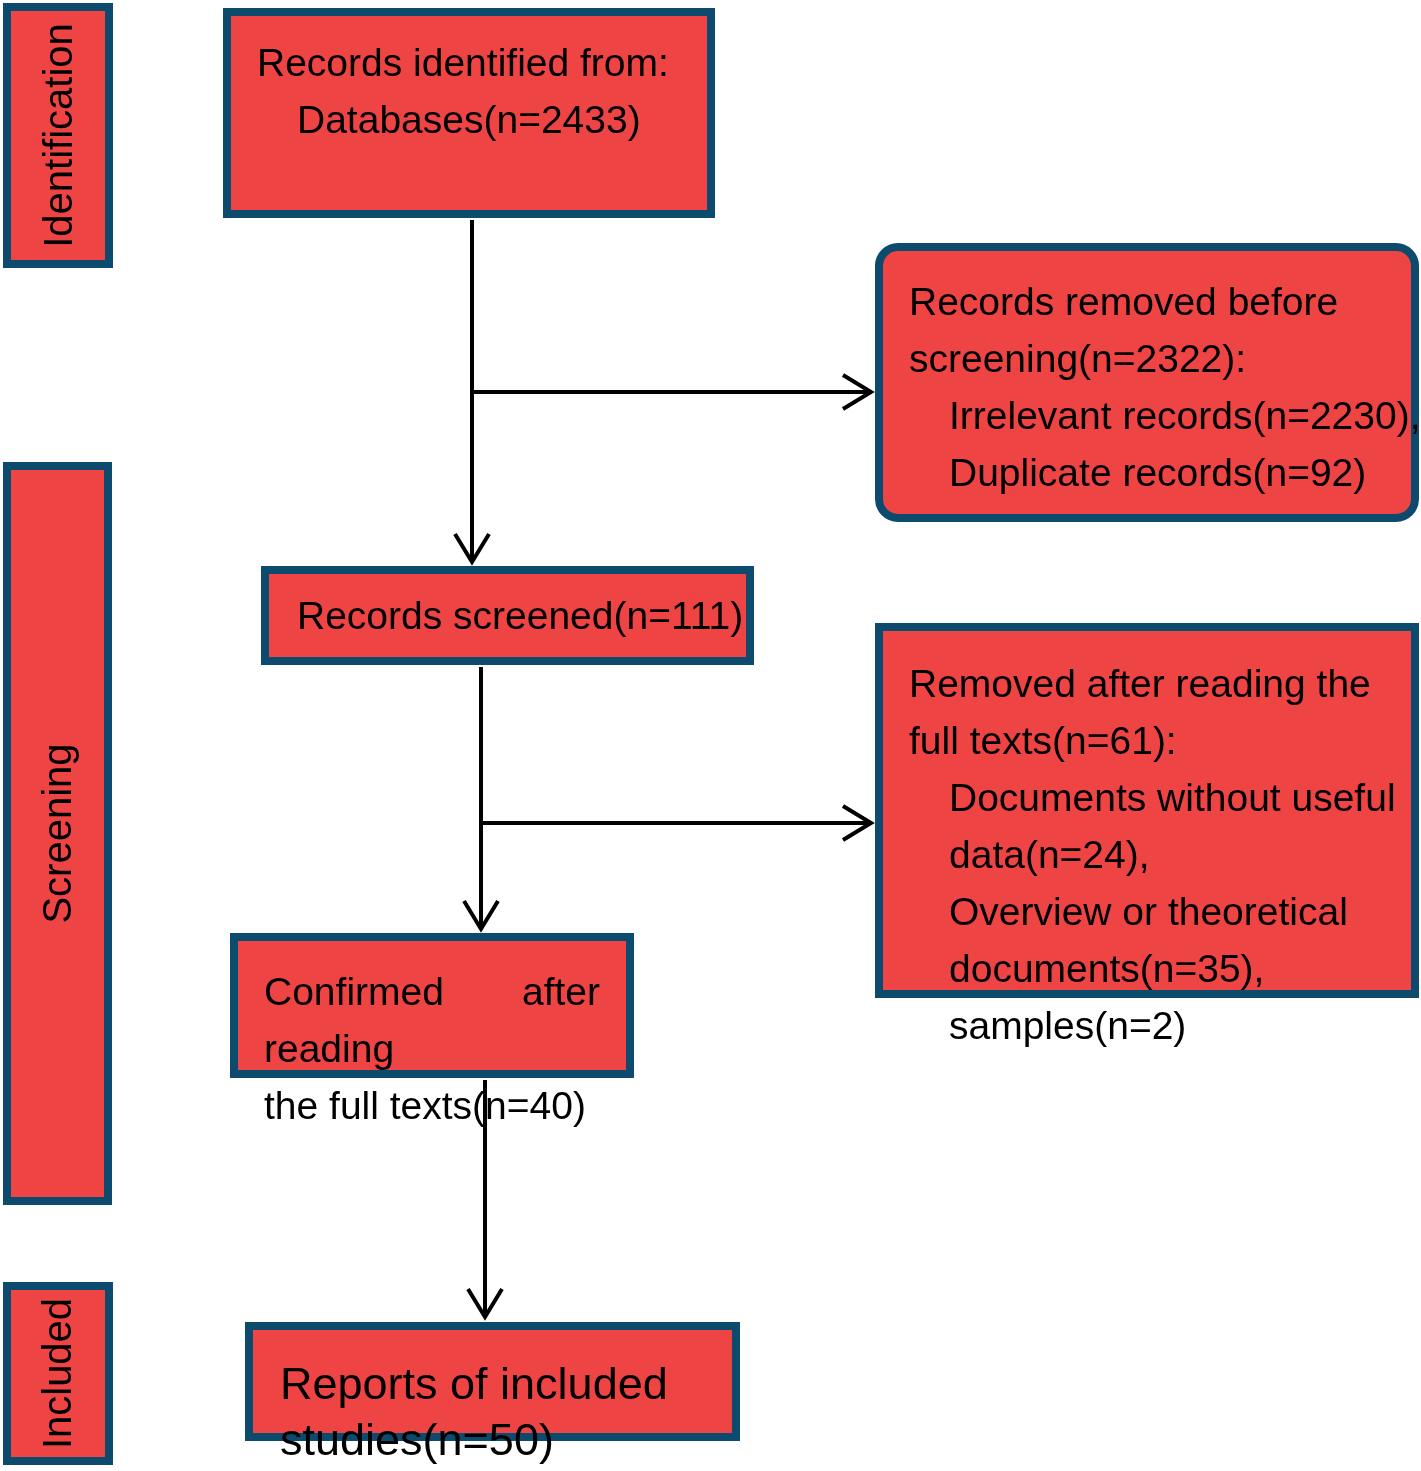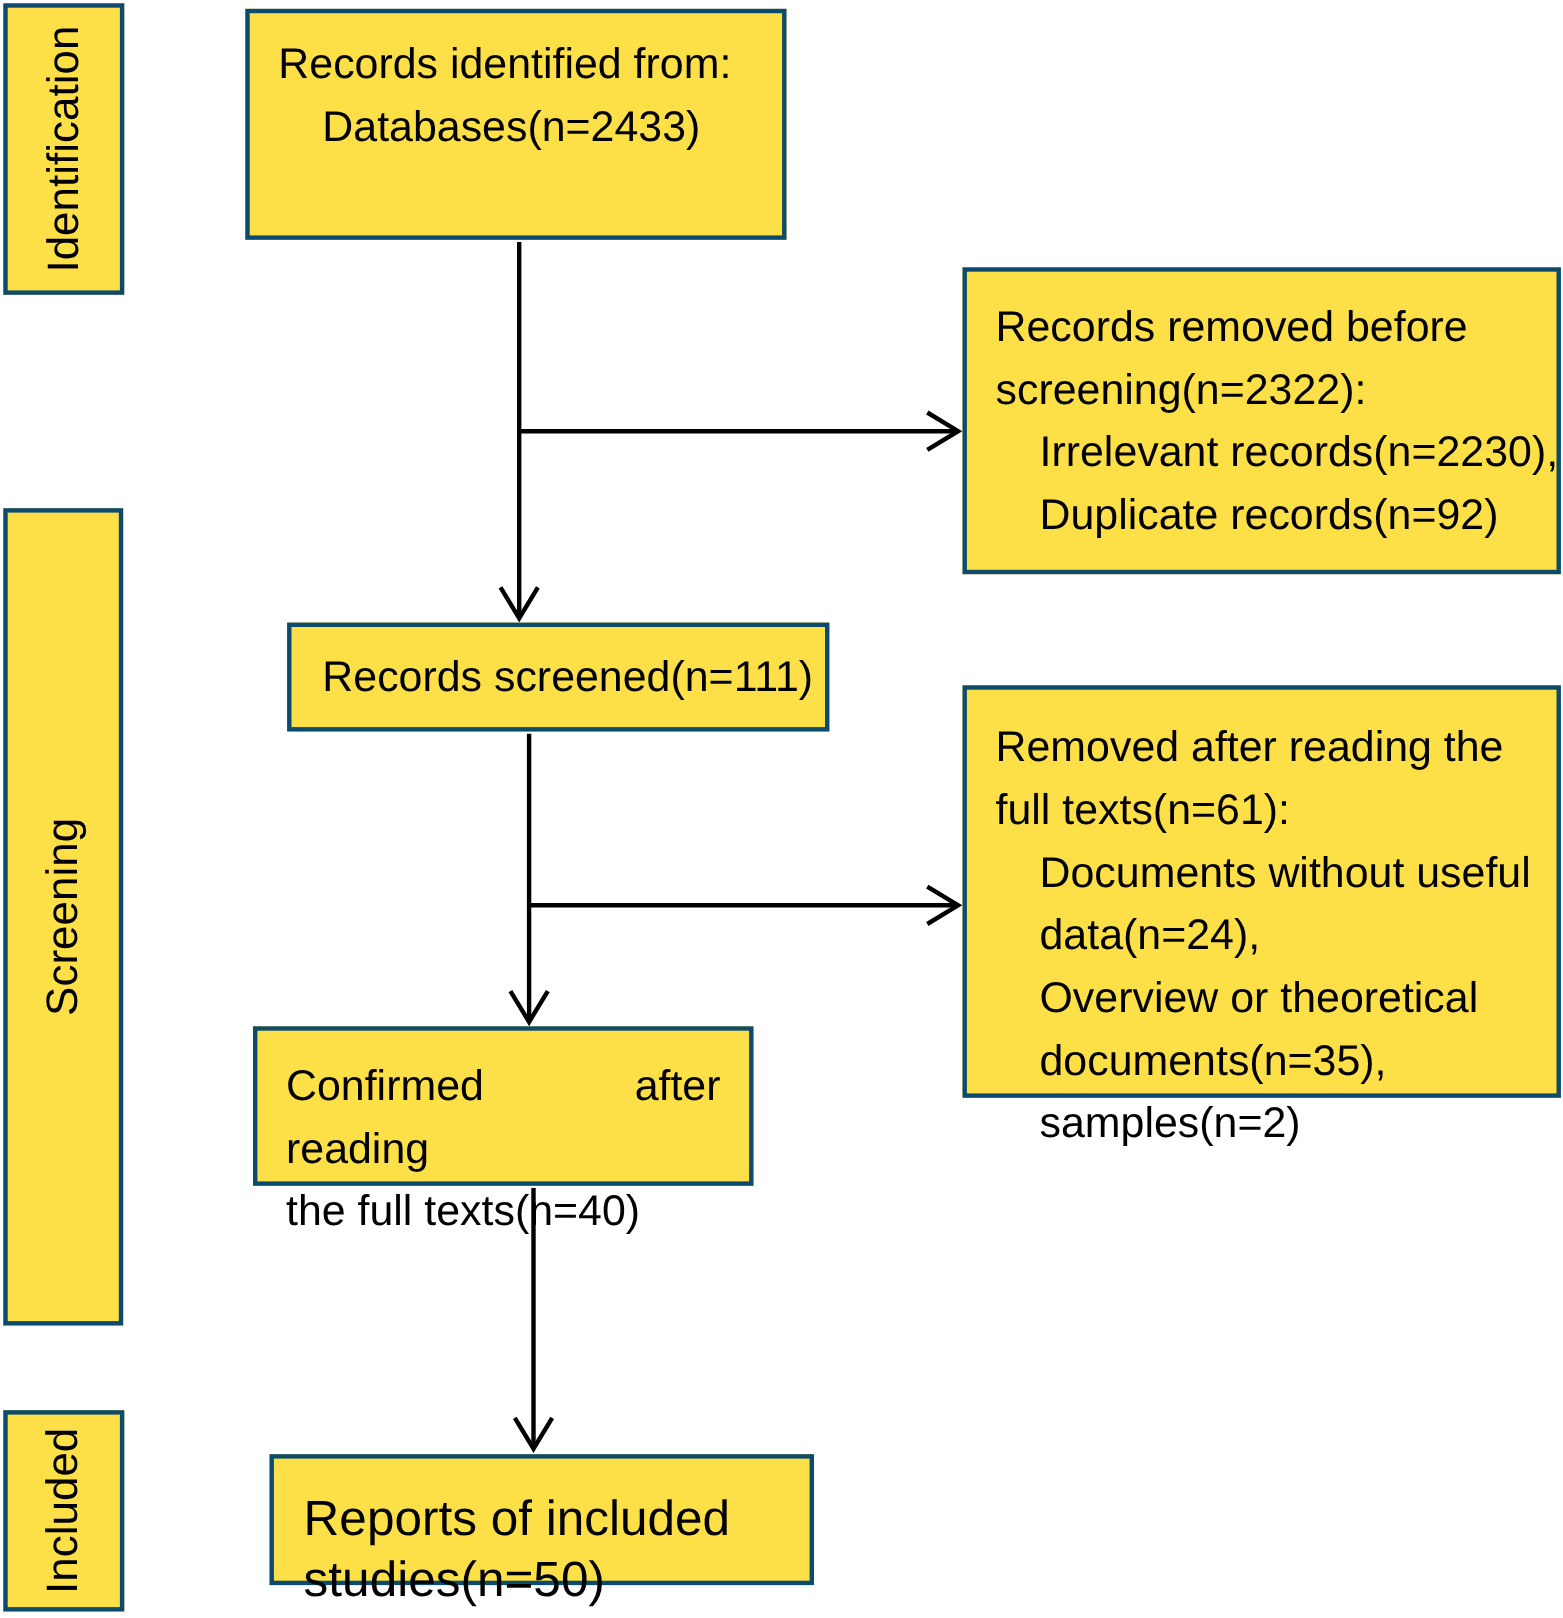--- a/index.html
+++ b/index.html
@@ -12,22 +12,22 @@
     width: 1421px;
     height: 1471px;
     background: #ffffff;
     color: #000000;
     font-family: "Liberation Sans", "DejaVu Sans", sans-serif;
     overflow: hidden;
   }
   .box {
     position: absolute;
     box-sizing: border-box;
-    border: 4px solid #0c4a6e;
-    background: #fde047;
+    border: 8px solid #0c4a6e;
+    background: #ef4444;
     font-size: 39px;
     line-height: 57px;
   }
   .line {
     white-space: nowrap;
   }
   .indent {
     margin-left: 40px;
   }
   .justify {
@@ -77,42 +77,42 @@
 
   <div class="box vbox" style="left:3px; top:1282px; width:110px; height:183px;">
     <span class="vtext">Included</span>
   </div>
 
   <div class="box" style="left:223px; top:8px; width:492px; height:210px; padding:18px 24px 0 26px;">
     <div class="line">Records identified from:</div>
     <div class="line indent">Databases(n=2433)</div>
   </div>
 
-  <div class="box" style="left:875px; top:243px; width:544px; height:279px; padding:22px 18px 0 26px;">
+  <div class="box" style="left:875px; top:243px; width:544px; height:279px; padding:22px 18px 0 26px;border-radius:23px;">
     <div class="line">Records removed before</div>
     <div class="line">screening(n=2322):</div>
     <div class="line indent">Irrelevant records(n=2230),</div>
     <div class="line indent">Duplicate records(n=92)</div>
   </div>
 
   <div class="box centerv" style="left:237px; top:566px; width:493px; height:99px; padding-left:28px;">
     <div class="line">Records screened(n=111)</div>
   </div>
 
   <div class="box" style="left:875px; top:623px; width:544px; height:375px; padding:24px 18px 0 26px;">
     <div class="line">Removed after reading the</div>
     <div class="line">full texts(n=61):</div>
     <div class="line indent">Documents without useful</div>
     <div class="line indent">data(n=24),</div>
     <div class="line indent">Overview or theoretical</div>
     <div class="line indent">documents(n=35),</div>
     <div class="line indent">samples(n=2)</div>
   </div>
 
-  <div class="box" style="left:230px; top:933px; width:455px; height:145px; padding:22px 26px 0 26px;">
+  <div class="box" style="left:230px; top:933px; width:404px; height:145px; padding:22px 26px 0 26px;">
     <div class="line justify">Confirmed after reading</div>
     <div class="line">the full texts(n=40)</div>
   </div>
 
   <div class="box" style="left:245px; top:1322px; width:495px; height:119px; padding:26px 0 0 27px; font-size:45px; line-height:56px;">
     <div class="line">Reports of included</div>
     <div class="line">studies(n=50)</div>
   </div>
 
   <svg class="arrows" width="1421" height="1471" viewBox="0 0 1421 1471">

